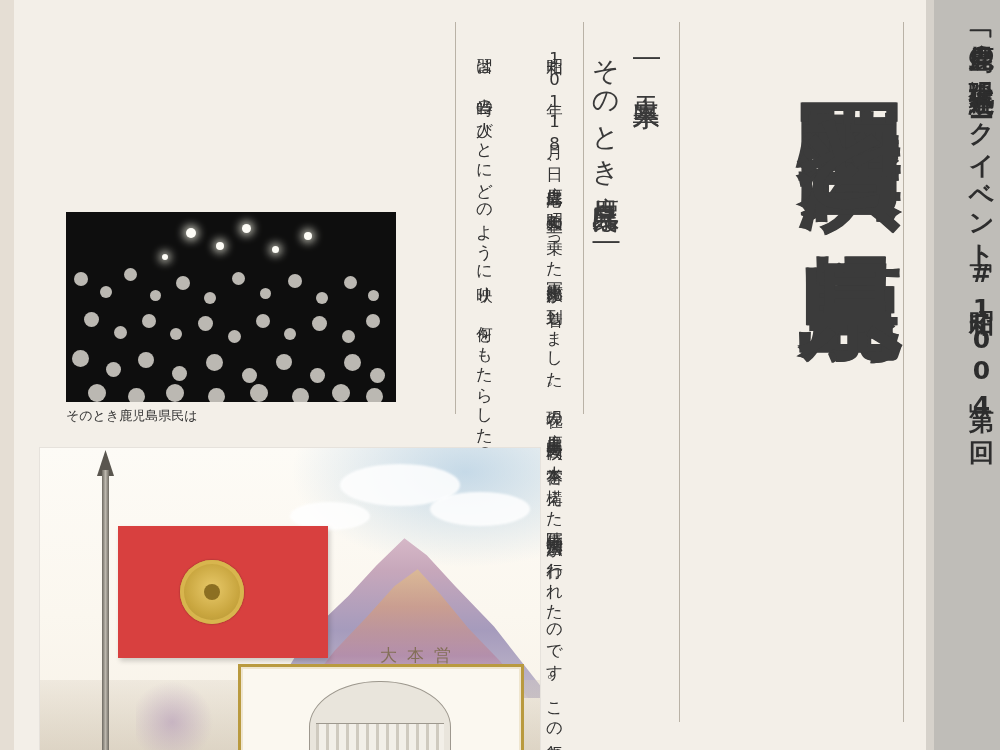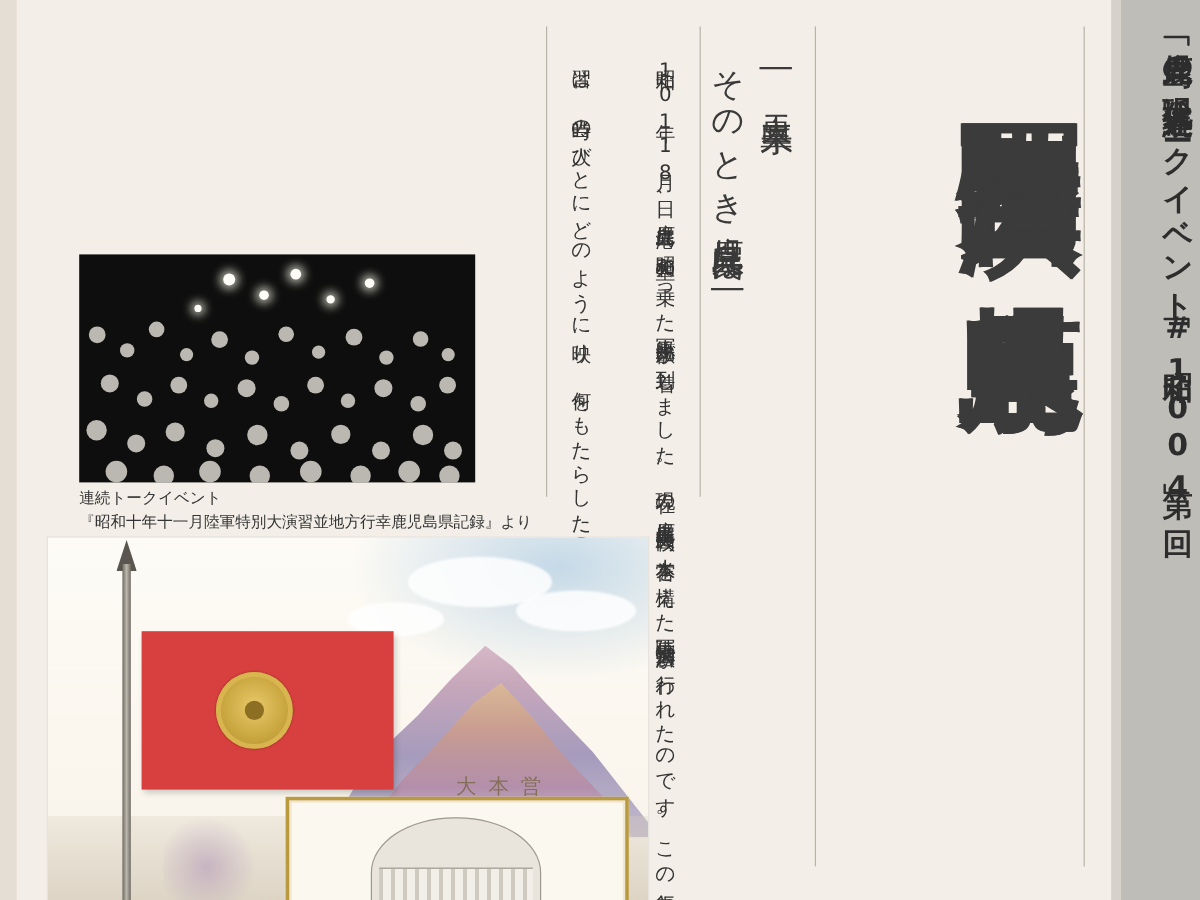--- a/index.html
+++ b/index.html
@@ -386,22 +386,21 @@
       <div class="dot" style="left:100px; top:122px;width:18px; height:18px;"></div>
       <div class="dot" style="left:142px; top:126px;width:17px; height:17px;"></div>
       <div class="dot" style="left:184px; top:122px;width:18px; height:18px;"></div>
       <div class="dot" style="left:226px; top:126px;width:17px; height:17px;"></div>
       <div class="dot" style="left:266px; top:122px;width:18px; height:18px;"></div>
       <div class="dot" style="left:300px; top:126px;width:17px; height:17px;"></div>
     </div>
   </div>
 
   <div class="caption">
-    <div>連続トークイベント</div>
-    <div>『昭和十年十一月陸軍特別大演習並地方行幸鹿児島県記録』より</div>
+    <div>そのとき鹿児島県民は</div>
   </div>
 
   <div class="illus">
     <div class="sky-blue"></div>
     <div class="cloud" style="left:300px; top:16px; width:120px; height:42px;"></div>
     <div class="cloud" style="left:390px; top:44px; width:100px; height:34px;"></div>
     <div class="cloud" style="left:250px; top:54px; width:80px; height:28px;"></div>
 
     <div class="mountain">
       <div class="m1"></div>

